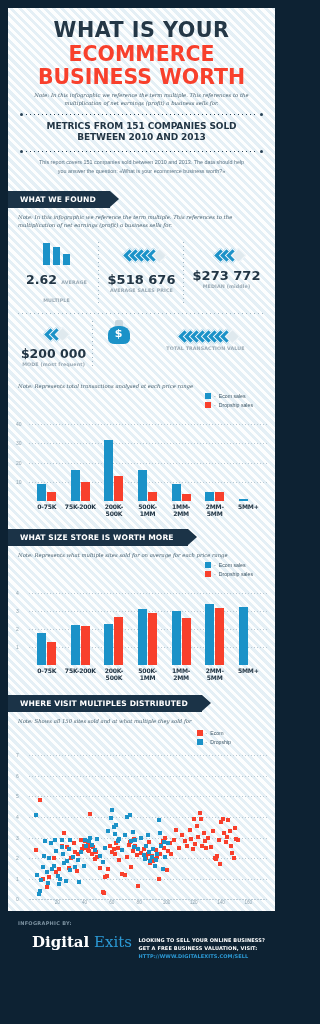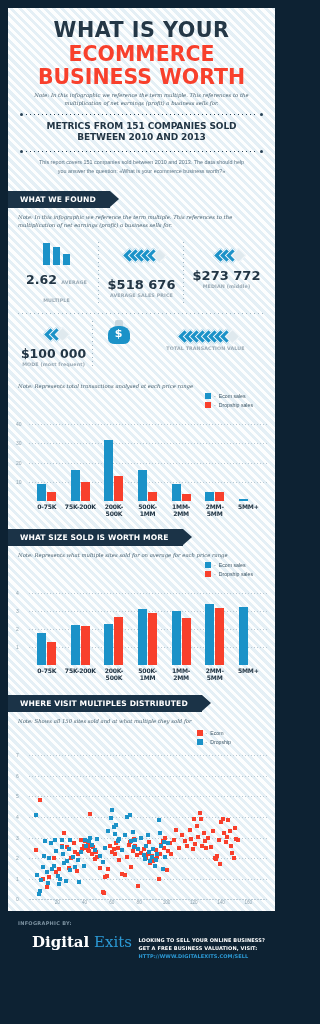--- a/index.html
+++ b/index.html
@@ -206,21 +206,21 @@
           <div class="icon-stack">
             <div class="money" style="padding-bottom:4px">
               <span class="bill"></span>
                 <span class="bill"></span>
                 <span class="bill"></span>
               <span class="bill"></span>
                 <span class="bill"></span>
                 <span class="bill ghost"></span>
             </div>
           </div>
-          <div class="bigval" style="font-size:13px;margin-top:13px">$518 676</div>
+          <div class="bigval" style="font-size:13px;margin-top:8px">$518 676</div>
           <div class="lbl" style="margin-top:2px">AVERAGE SALES PRICE</div>
           <span class="vdiv"></span>
         </div>
         <div class="scell">
           <div class="icon-stack">
             <div class="money" style="padding-bottom:4px">
               <span class="bill"></span>
                 <span class="bill"></span>
                 <span class="bill"></span>
                 <span class="bill ghost"></span>
@@ -235,21 +235,21 @@
 
       <div class="srow">
         <div class="scell" style="flex:0 0 31%">
           <div class="icon-stack">
             <div class="money" style="padding-bottom:4px">
               <span class="bill"></span>
                 <span class="bill"></span>
                 <span class="bill ghost"></span>
             </div>
           </div>
-          <div class="bigval" style="font-size:12.5px;margin-top:4px">$100 000</div>
+          <div class="bigval" style="font-size:12.5px;margin-top:4px">$200 000</div>
           <div class="lbl" style="margin-top:2px">MODE (most frequent)</div>
           <span class="vdiv"></span>
         </div>
         <div class="scell" style="flex:0 0 20%">
           <div class="icon-stack">
             <div class="bag">
               <span class="neck"></span>
                 <span class="body"></span>
                 <span class="sgn">$</span>
             </div>
@@ -333,21 +333,21 @@
           <span>75K-200K</span>
           <span>200K-500K</span>
           <span>500K-1MM</span>
           <span>1MM-2MM</span>
           <span>2MM-5MM</span>
           <span>5MM+</span>
         </div>
     </div>
 
     <div class="ribbon-wrap" style="margin-top:10px">
-      <div class="ribbon">WHAT SIZE SOLD IS WORTH MORE</div>
+      <div class="ribbon">WHAT SIZE STORE IS WORTH MORE</div>
     </div>
     <div class="sec-note">Note: Represents what multiple sites sold for on average for each price range</div>
     <div class="chart-box">
       <div class="legend">
         <span class="lg">
           <span class="sw" style="background:#1b92c8"></span>
           <span class="dsh">-</span>
           <span class="tx">Ecom sales</span>
         </span>
         <span class="lg">

